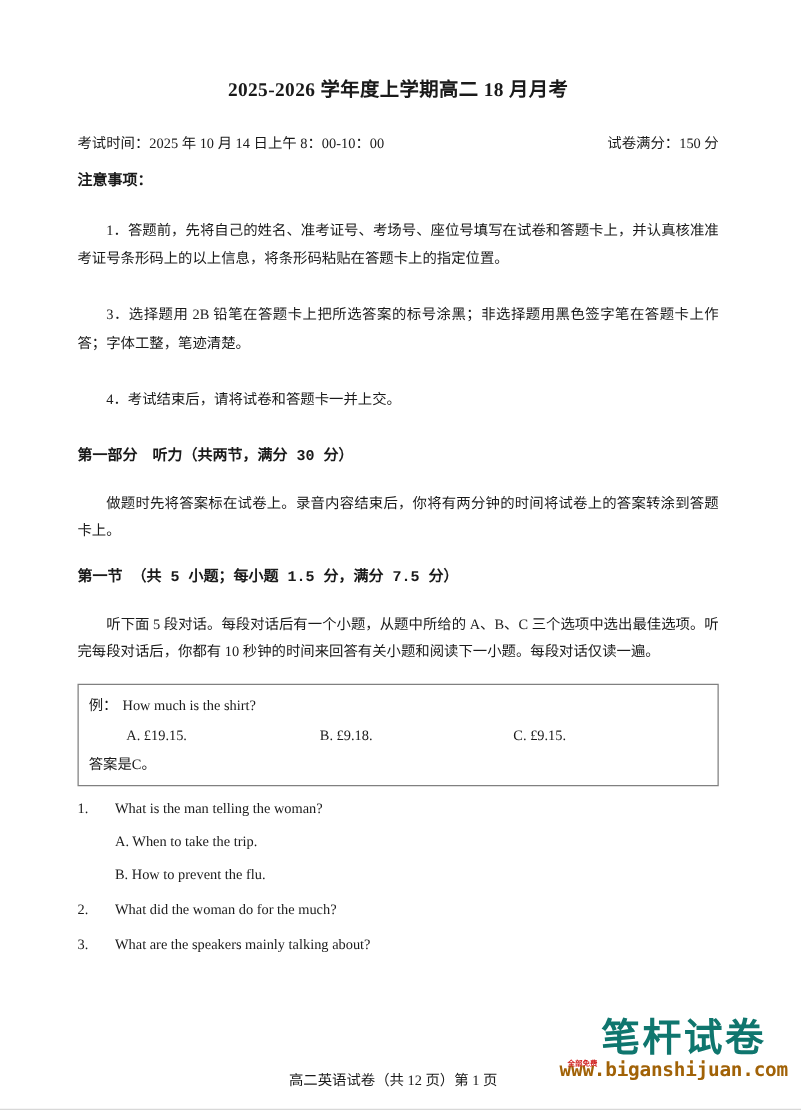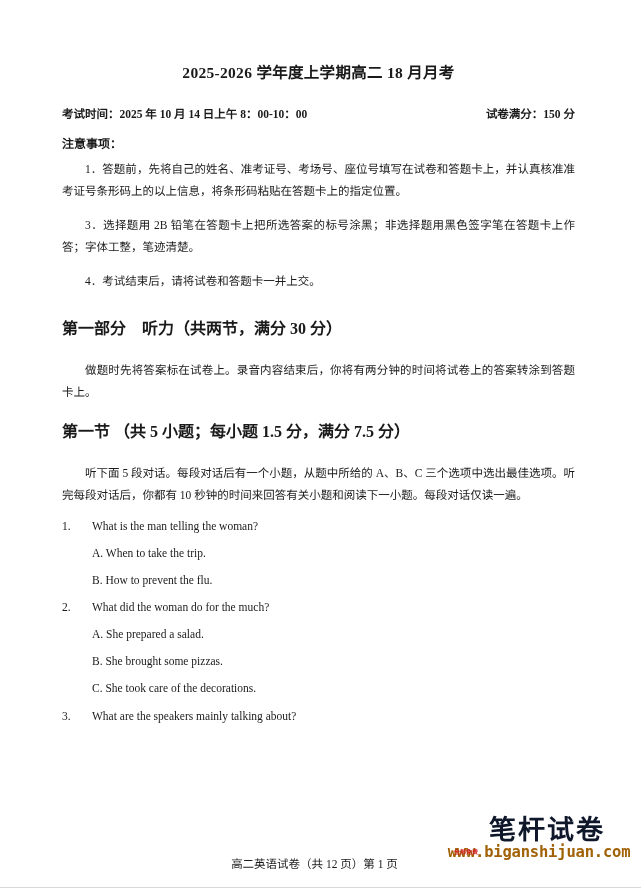--- a/index.html
+++ b/index.html
@@ -50,47 +50,46 @@
     line-height: 1.2;
   }
 
   .meta-row {
     display: flex;
     justify-content: space-between;
     align-items: baseline;
     margin-top: 22px;
     font-size: 11.5px;
     font-family: "Liberation Serif", "DejaVu Serif", serif;
-    font-weight: bold;
   }
   .meta-left { white-space: nowrap; }
   .meta-right { white-space: nowrap; }
 
   
   .notice-title {
     margin-top: 13px;
     font-size: 12px;
     font-weight: bold;
     font-family: "DejaVu Sans", "Liberation Sans", sans-serif;
   }
   .notice-item {
-    margin-top: 7px;
+    margin-top: 23px;
     font-size: 11.5px;
     line-height: 1.95;
     text-indent: 2em;
     text-align: justify;
     text-justify: inter-ideograph;
   }
 
   
   .section-head {
     margin-top: 22px;
-    font-size: 16px;
-    font-weight: bold;
-    font-family: Liberation Serif, serif;
+    font-size: 12px;
+    font-weight: bold;
+    font-family: Liberation Mono, monospace;
   }
   .section-head.tight { margin-top: 14px; }
 
   .section-para {
     margin-top: 20px;
     font-size: 11.5px;
     line-height: 1.95;
     text-indent: 2em;
     text-align: justify;
     text-justify: inter-ideograph;
@@ -162,24 +161,24 @@
     right: 6px;
     bottom: 14px;
     width: 192px;
     height: 62px;
     text-align: center;
     line-height: 1;
     pointer-events: none;
   }
   .wm-cn {
     font-family: "DejaVu Sans", "Liberation Sans", sans-serif;
-    font-size: 27px;
+    font-size: 31px;
     font-weight: bold;
     letter-spacing: 2px;
-    color: #0f172a;
+    color: #0f766e;
     display: block;
     margin-left: 16px;
   }
   .wm-url {
     display: block;
     margin-top: 2px;
     font-family: "DejaVu Sans Mono", "Liberation Mono", monospace;
     font-size: 15.5px;
     font-weight: bold;
     color: #a16207;
@@ -214,41 +213,47 @@
     <p class="notice-item">1．答题前，先将自己的姓名、准考证号、考场号、座位号填写在试卷和答题卡上，并认真核准准考证号条形码上的以上信息，将条形码粘贴在答题卡上的指定位置。</p>
     <p class="notice-item">3．选择题用 2B 铅笔在答题卡上把所选答案的标号涂黑；非选择题用黑色签字笔在答题卡上作答；字体工整，笔迹清楚。</p>
     <p class="notice-item">4．考试结束后，请将试卷和答题卡一并上交。</p>
 
     <div class="section-head">第一部分　听力（共两节，满分 30 分）</div>
     <p class="section-para">做题时先将答案标在试卷上。录音内容结束后，你将有两分钟的时间将试卷上的答案转涂到答题卡上。</p>
 
     <div class="section-head tight">第一节 （共 5 小题；每小题 1.5 分，满分 7.5 分）</div>
     <p class="section-para">听下面 5 段对话。每段对话后有一个小题，从题中所给的 A、B、C 三个选项中选出最佳选项。听完每段对话后，你都有 10 秒钟的时间来回答有关小题和阅读下一小题。每段对话仅读一遍。</p>
 
+    <div class="example-box">
+      <div class="ex-stem">
+        <span class="lbl">例：</span><span>How much is the shirt?</span>
+      </div>
+      <div class="ex-options">
+        <span class="opt">A. £19.15.</span>
+        <span class="opt">B. £9.18.</span>
+        <span class="opt">C. £9.15.</span>
+      </div>
+      <div class="ex-answer">答案是C。</div>
+    </div>
 
     <div class="q">
       <div class="q-stem">
         <span class="q-num">1.</span>
         <span class="q-text">What is the man telling the woman?</span>
       </div>
       <div class="q-options-stacked">
         <div class="opt">A. When to take the trip.</div>
         <div class="opt">B. How to prevent the flu.</div>
       </div>
     </div>
 
     <div class="q">
       <div class="q-stem">
         <span class="q-num">2.</span>
         <span class="q-text">What did the woman do for the much?</span>
-      </div>
-      <div class="q-options-stacked">
-        <div class="opt">A. She prepared a salad.</div>
-        <div class="opt">B. She brought some pizzas.</div>
-        <div class="opt">C. She took care of the decorations.</div>
       </div>
     </div>
 
     <div class="q">
       <div class="q-stem">
         <span class="q-num">3.</span>
         <span class="q-text">What are the speakers mainly talking about?</span>
       </div>
 
     </div>

